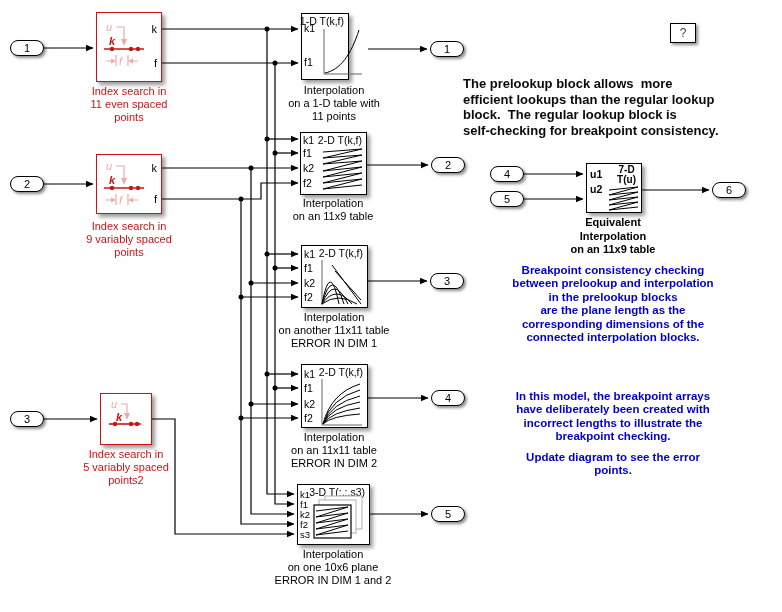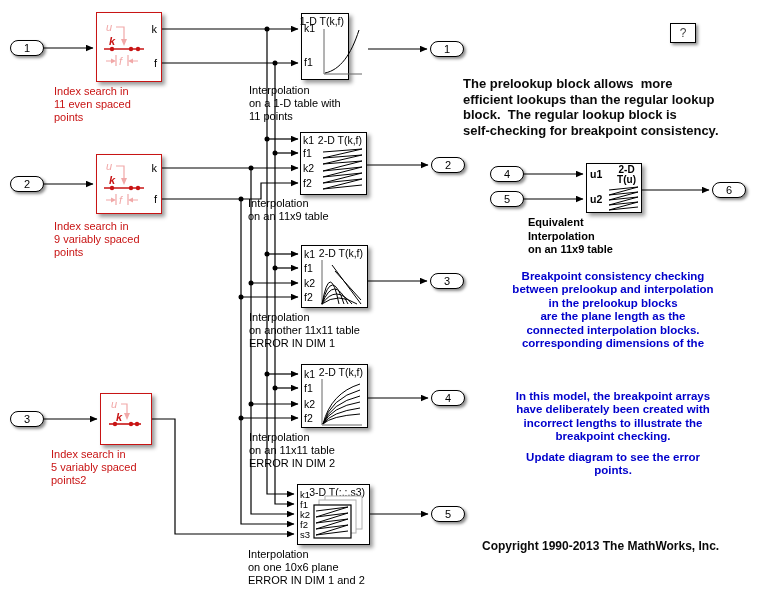--- a/index.html
+++ b/index.html
@@ -15,21 +15,21 @@
   .plblk{position:absolute;box-sizing:border-box;background:#fff;
          border:1.8px solid var(--block_red);box-shadow:3px 3px 4px rgba(0,0,0,.4);}
   .ptitle{position:absolute;top:1px;right:4px;font-size:10.5px;white-space:pre;}
   .plabel{position:absolute;left:2px;font-size:10.5px;line-height:10px;}
   .plabel.small{font-size:9.5px;line-height:9px;}
   .outlabel{position:absolute;right:4px;font-size:11px;line-height:11px;}
   .eqlabel{position:absolute;left:3px;font-size:10.5px;line-height:10px;font-weight:bold;}
   .eqtitle{position:absolute;top:1px;right:5px;text-align:center;font-weight:bold;
            font-size:10px;line-height:10px;}
   .icon{position:absolute;}
-  .caption{position:absolute;font-size:11px;line-height:13px;color:#000;}
+  .caption{position:absolute;text-align:center;font-size:11px;line-height:13px;color:#000;}
   .caption.bold{font-weight:bold;line-height:13.5px;}
   .redcap{color:var(--block_red);}
   .desc{position:absolute;font-weight:bold;font-size:13px;line-height:15.6px;color:#0a0a0a;}
   .blue{position:absolute;text-align:center;font-weight:bold;font-size:11.5px;
         line-height:13.4px;color:var(--note_blue);}
   .copyright{position:absolute;font-weight:bold;font-size:12px;color:#0a0a0a;}
   .keepws{white-space:pre;}
   .helpblk{position:absolute;box-sizing:border-box;background:#fff;border:1.5px solid #000;
            box-shadow:2px 2px 3px rgba(0,0,0,.45);font-size:12px;color:#444;
            display:flex;align-items:center;justify-content:center;}
@@ -244,25 +244,25 @@
   <div class="oval" style="left:431px;top:157px">2</div>
   <div class="oval" style="left:430px;top:273px">3</div>
   <div class="oval" style="left:431px;top:390px">4</div>
   <div class="oval" style="left:431px;top:506px">5</div>
 
   <div class="oval" style="left:490px;top:166px">4</div>
   <div class="oval" style="left:490px;top:191px">5</div>
 
   <div class="blk" style="left:586px;top:163px;width:56px;height:50px;border-width:1.8px">
     <div class="eqtitle">
-      <div>2-D</div>
+      <div>7-D</div>
       <div>T(u)</div>
     </div>
     <span class="eqlabel" style="top:5px">u1</span>
-    <span class="eqlabel" style="top:30px">u2</span>
+    <span class="eqlabel" style="top:20px">u2</span>
     <svg class="icon" style="left:21px;top:21px" width="32" height="26" viewBox="0 0 32 26">
       <polyline class="ink" points="1,5 30,2 1,10 30,7 1,15 30,12 1,20 30,17 1,25 30,22"></polyline>
     </svg>
   </div>
 
   <div class="oval" style="left:712px;top:182px">6</div>
 
   <div class="helpblk" style="left:670px;top:23px;width:26px;height:20px">
     <span>?</span>
   </div>
@@ -314,36 +314,35 @@
     <div class="keepws">on an 11x9 table</div>
   </div>
 
   <div class="desc" style="left:463px;top:76px;width:315px">
     <div class="keepws">The prelookup block allows  more</div>
     <div class="keepws">efficient lookups than the regular lookup</div>
     <div class="keepws">block.  The regular lookup block is</div>
     <div class="keepws">self-checking for breakpoint consistency.</div>
   </div>
 
-  <div class="blue" style="left:458px;top:270px;width:310px">
+  <div class="blue" style="left:458px;top:264px;width:310px">
     <div class="keepws">Breakpoint consistency checking</div>
     <div class="keepws">between prelookup and interpolation</div>
     <div class="keepws">in the prelookup blocks</div>
     <div class="keepws">are the plane length as the</div>
+    <div class="keepws">corresponding dimensions of the</div>
     <div class="keepws">connected interpolation blocks.</div>
-    <div class="keepws">corresponding dimensions of the</div>
   </div>
 
   <div class="blue" style="left:458px;top:390px;width:310px">
     <div class="keepws">In this model, the breakpoint arrays</div>
     <div class="keepws">have deliberately been created with</div>
     <div class="keepws">incorrect lengths to illustrate the</div>
     <div class="keepws">breakpoint checking.</div>
   </div>
 
   <div class="blue" style="left:458px;top:451px;width:310px">
     <div class="keepws">Update diagram to see the error</div>
     <div class="keepws">points.</div>
   </div>
 
-  <div class="copyright" style="left:482px;top:539px">Copyright 1990-2013 The MathWorks, Inc.</div>
 
 </div>
 
 </body></html>

